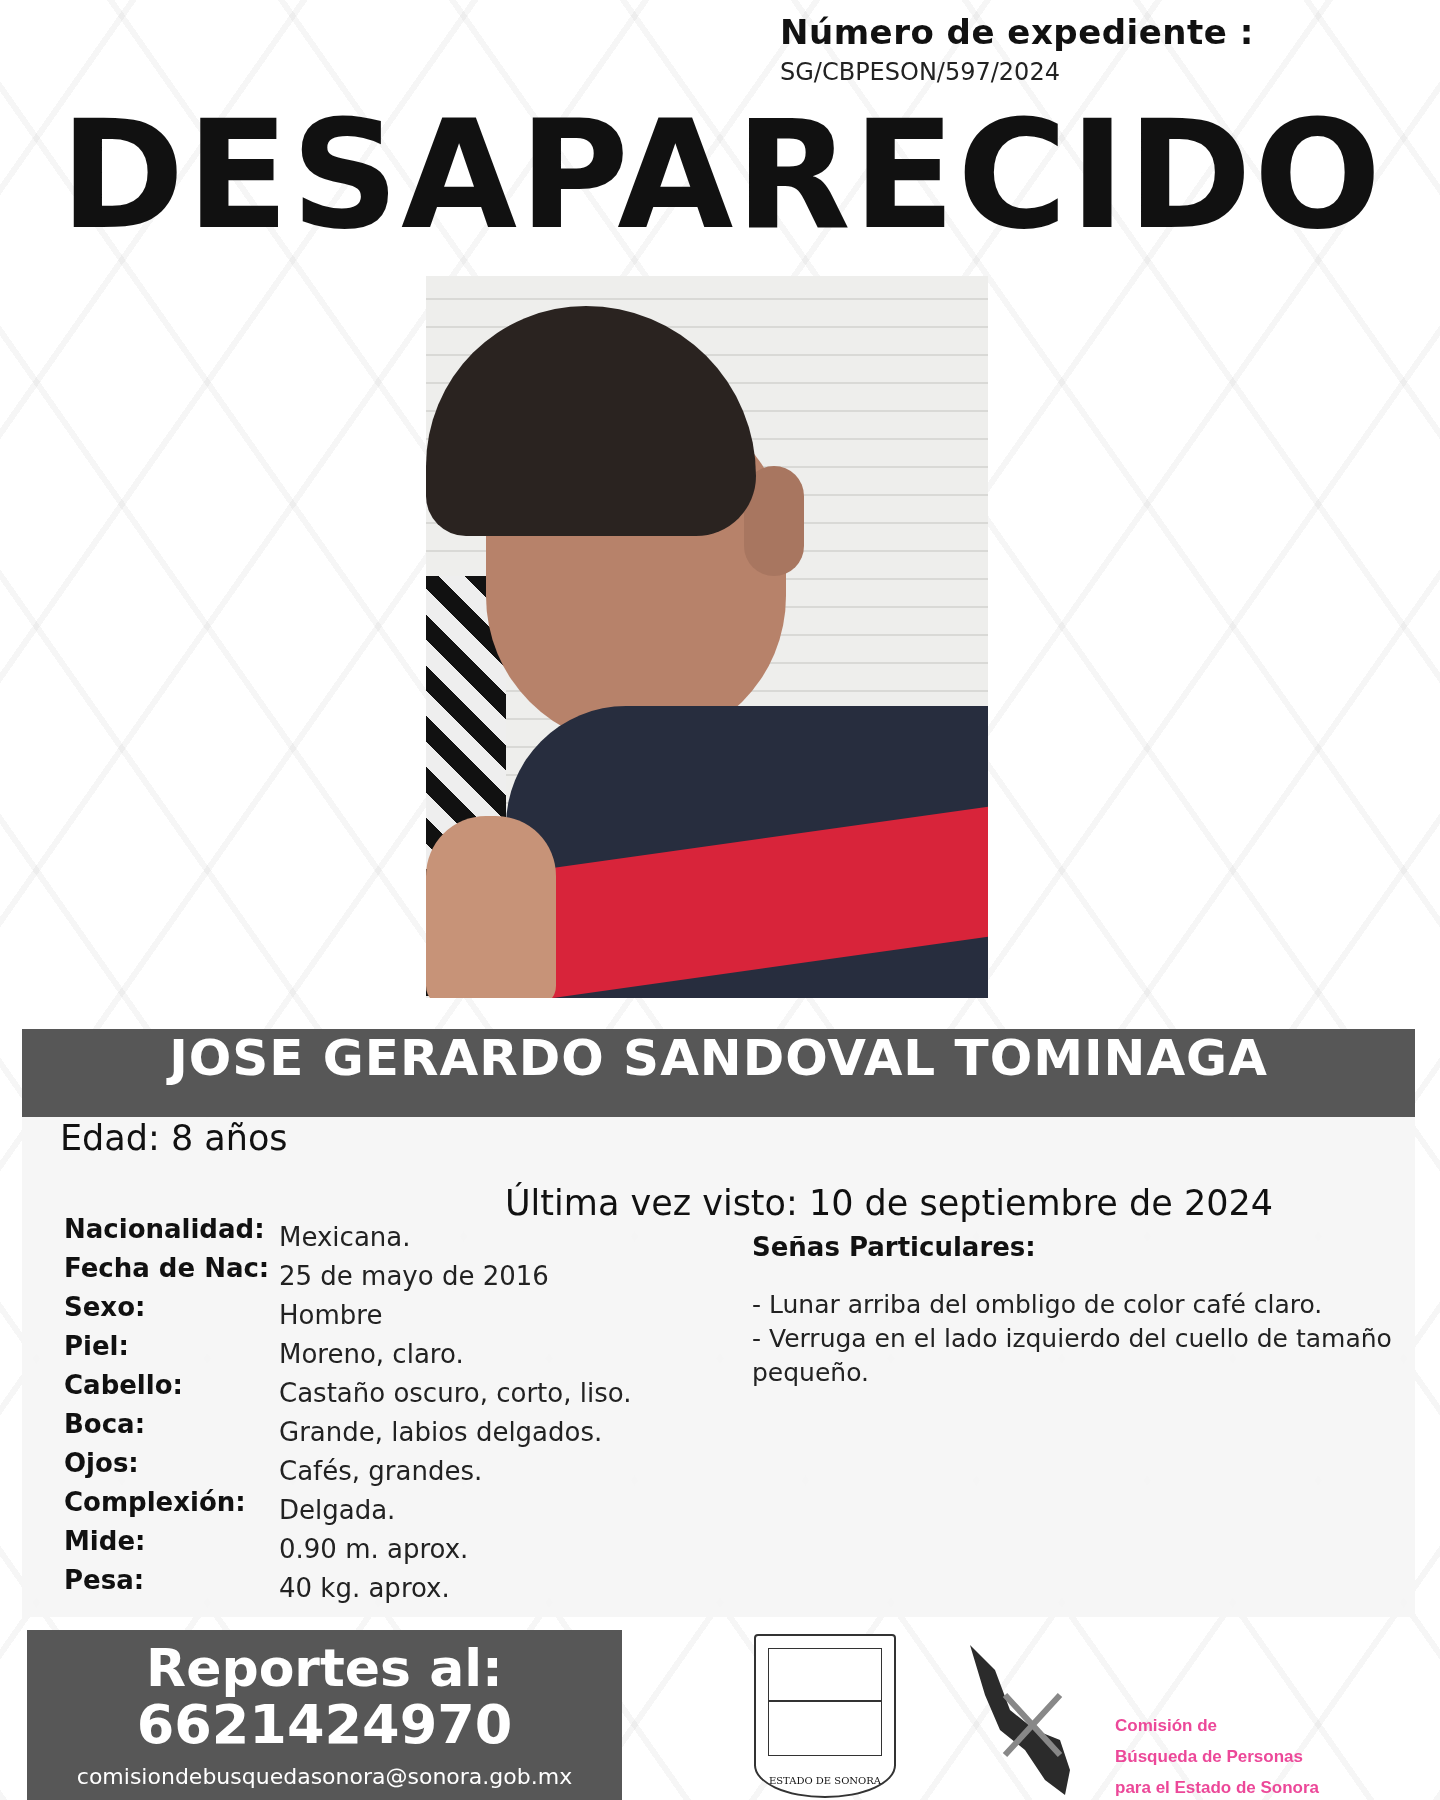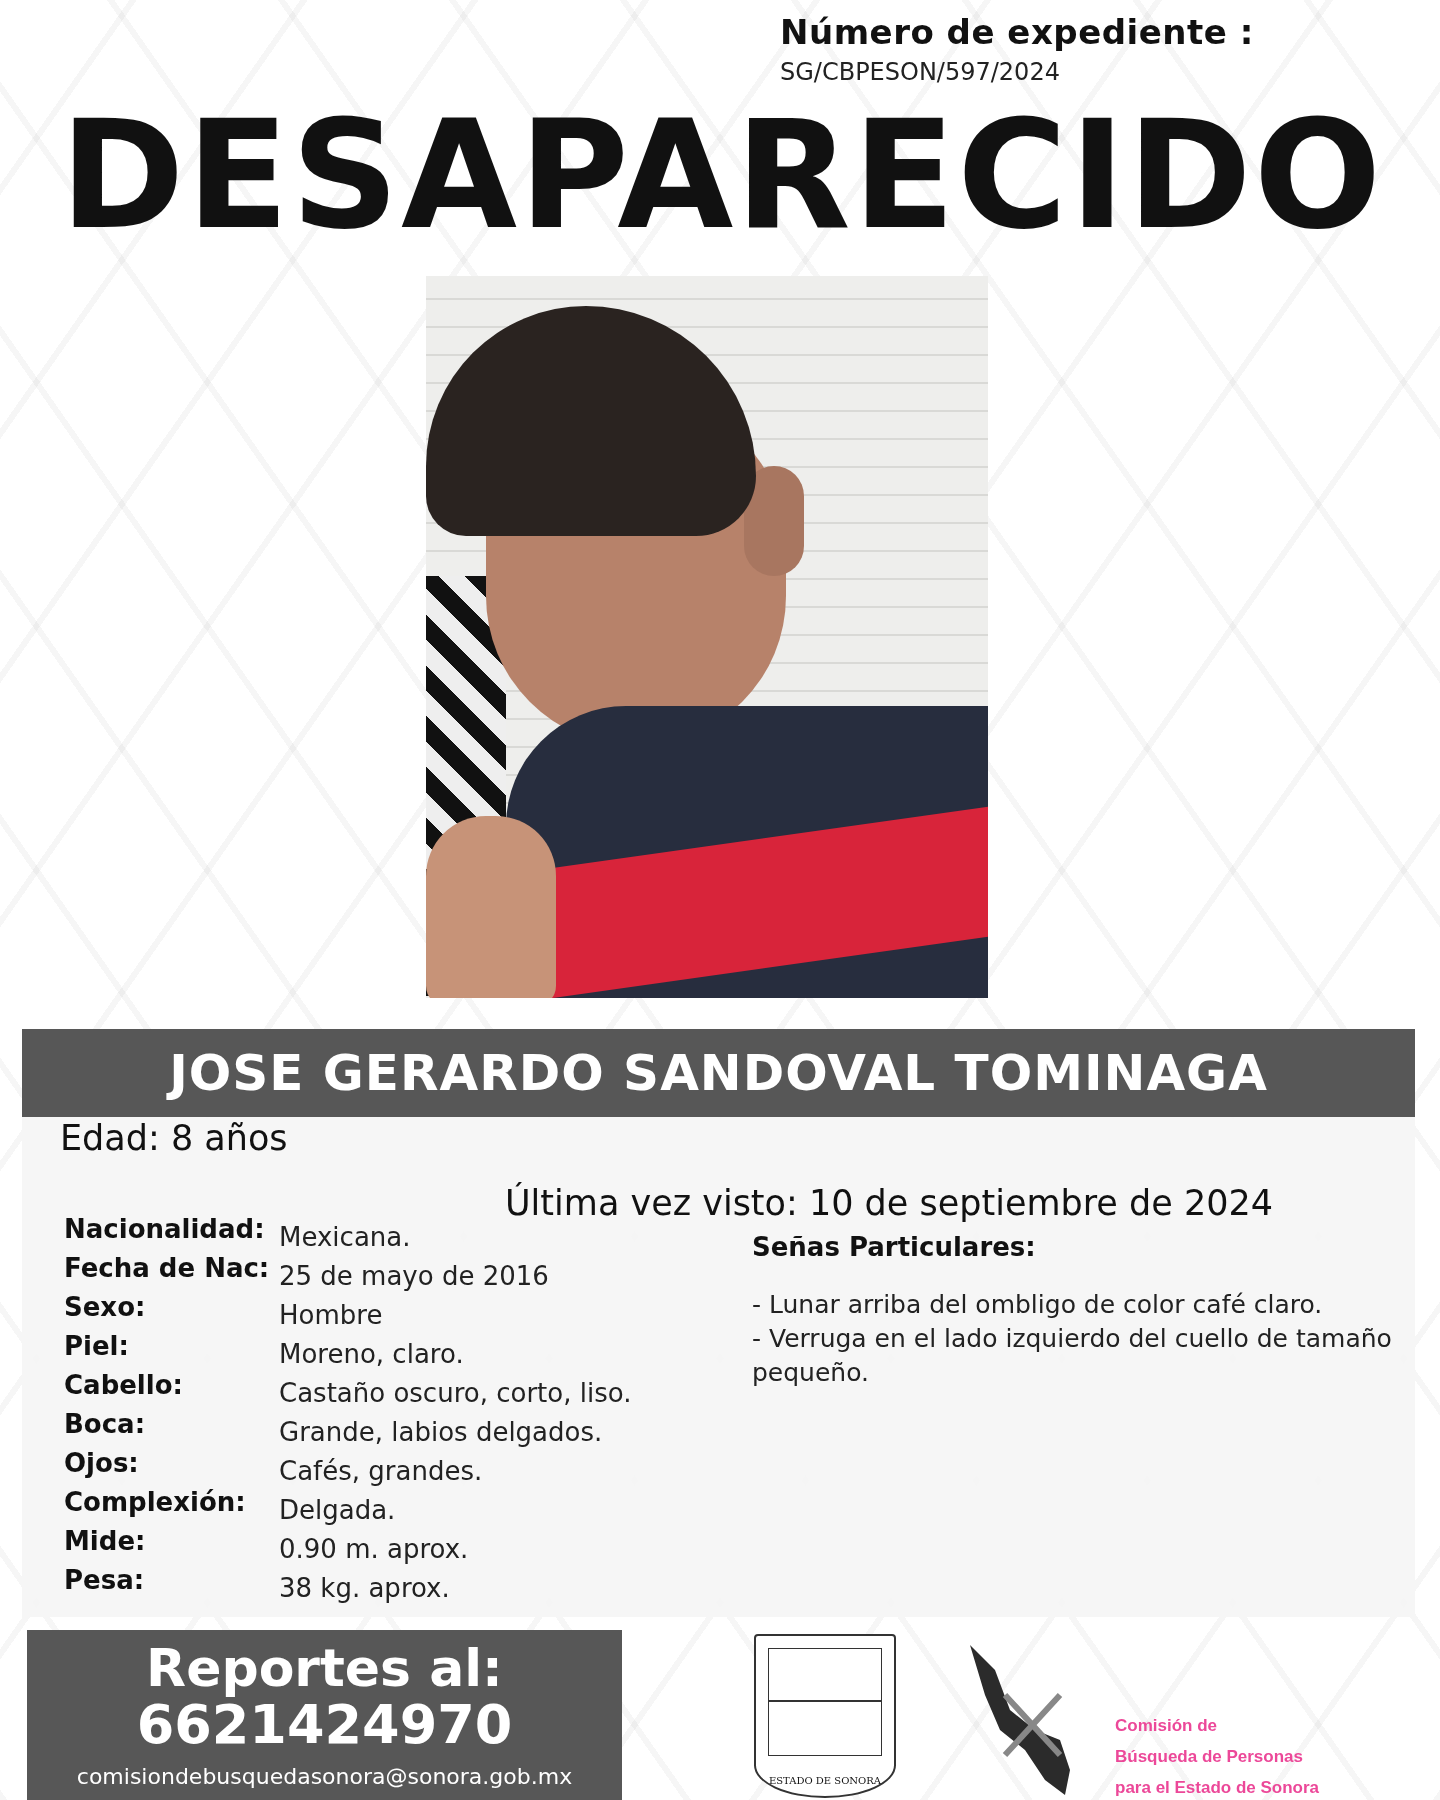--- a/index.html
+++ b/index.html
@@ -14,21 +14,21 @@
   .title{left:60px;top:100px;width:1360px;font-size:150px;font-weight:bold;letter-spacing:2px;line-height:1;color:#111;font-family:"DejaVu Sans",sans-serif;}
   .photo{left:426px;top:276px;width:562px;height:722px;overflow:hidden;background:#e8e8e6;}
   .photo .wall{position:absolute;inset:0;background:repeating-linear-gradient(0deg,#eeeeec 0 26px,#d9d9d6 26px 28px);}
   .photo .hair{position:absolute;left:0;top:30px;width:330px;height:230px;background:#2a2320;border-radius:160px 170px 60px 40px;}
   .photo .face{position:absolute;left:60px;top:120px;width:300px;height:350px;background:#b7826a;border-radius:140px 150px 150px 150px;}
   .photo .ear{position:absolute;left:318px;top:190px;width:60px;height:110px;background:#a87660;border-radius:40px;}
   .photo .shirt{position:absolute;left:80px;top:430px;width:500px;height:300px;background:#272d3e;border-radius:120px 0 0 0;}
   .photo .stripe{position:absolute;left:70px;top:600px;width:500px;height:130px;background:#d8243a;transform:skewY(-8deg);transform-origin:left;}
   .photo .pillow{position:absolute;left:0;top:300px;width:80px;height:420px;background:repeating-linear-gradient(45deg,#111 0 18px,#eee 18px 36px);}
   .photo .hand{position:absolute;left:0;top:540px;width:130px;height:190px;background:#c79378;border-radius:60px 60px 20px 20px;}
-  .name-bar{left:22px;top:1029px;width:1393px;height:88px;background:#575757;display:flex;align-items:center;justify-content:center;}
+  .name-bar{left:22px;top:1029px;width:1393px;height:88px;background:#575757;display:flex;align-items:flex-start;justify-content:center;}
   .name-bar span{color:#fff;font-size:50px;font-weight:bold;letter-spacing:1px;}
   .info-panel{left:22px;top:1117px;width:1393px;height:500px;background:rgba(245,245,245,0.92);}
   .edad{left:60px;top:1118px;font-size:35px;color:#111;}
   .ultima{left:505px;top:1182px;font-size:35px;color:#111;line-height:43px;}
   .fields{left:64px;top:1214px;}
   .field{position:relative;height:39px;}
   .field .k{position:absolute;left:0;font-size:26px;font-weight:bold;white-space:nowrap;}
   .field .v{position:absolute;left:215px;font-size:26px;white-space:nowrap;color:#222;margin-top:8px;}
   .senas-title{left:752px;top:1232px;font-size:26px;font-weight:bold;}
   .senas-list{left:752px;top:1288px;font-size:25px;line-height:34px;color:#222;width:640px;}
@@ -104,21 +104,21 @@
   <div class="field">
       <span class="k">Complexión:</span>
       <span class="v">Delgada.</span>
     </div>
   <div class="field">
       <span class="k">Mide:</span>
       <span class="v">0.90 m. aprox.</span>
     </div>
   <div class="field">
       <span class="k">Pesa:</span>
-      <span class="v">38 kg. aprox.</span>
+      <span class="v">40 kg. aprox.</span>
     </div>
 </div>
 
 <div class="abs senas-title">Señas Particulares:</div>
 <div class="abs senas-list">
   <div>- Lunar arriba del ombligo de color café claro.</div>
   <div>- Verruga en el lado izquierdo del cuello de tamaño pequeño.</div>
 </div>
 
 <div class="abs reports">

